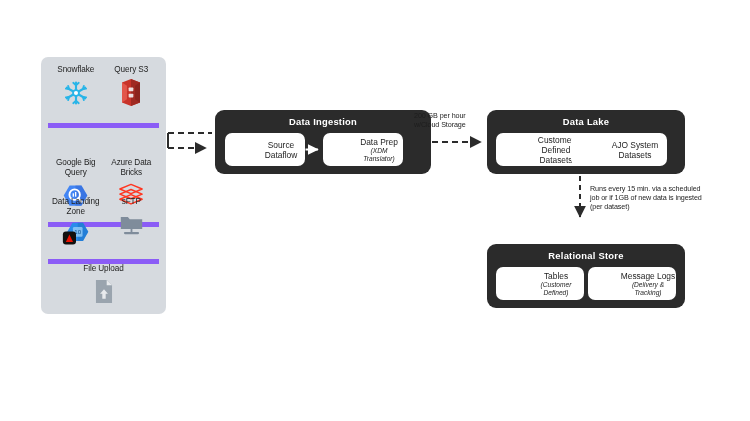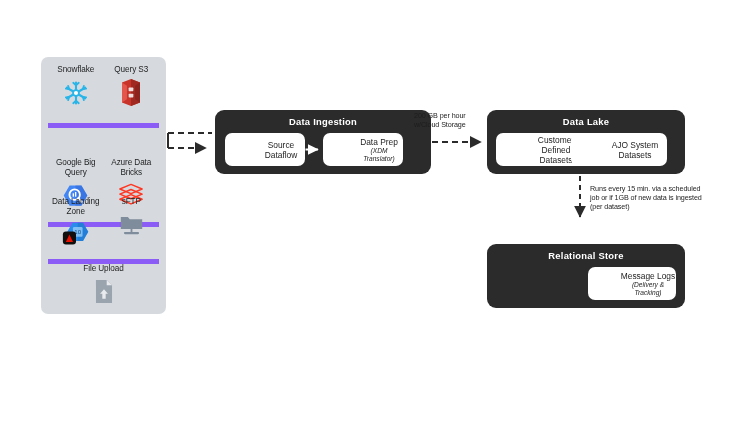--- a/index.html
+++ b/index.html
@@ -259,20 +259,24 @@
     <div class="inner-box" style="left:9px; top:23px; width:88px; height:33px;">
       <div class="inner-title">Customer Defined Datasets</div>
     </div>
     <div class="inner-box" style="left:84px; top:23px; width:96px; height:33px;">
       <div class="inner-title">AJO System Datasets</div>
     </div>
   </div>
 
   <div class="block" style="left:487px; top:222px; width:198px; height:64px;margin-top:22px;">
     <div class="block-title">Relational Store</div>
+    <div class="inner-box" style="left:9px; top:23px; width:88px; height:33px;">
+      <div class="inner-title">Tables</div>
+      <div class="inner-sub">(Customer Defined)</div>
+    </div>
     <div class="inner-box" style="left:101px; top:23px; width:88px; height:33px;">
       <div class="inner-title">Message Logs</div>
       <div class="inner-sub">(Delivery &amp; Tracking)</div>
     </div>
   </div>
 
   <div class="annot" style="left:414px; top:112px; width:90px; text-align:left;">
     <div>200 GB per hour</div>
     <div>w/Cloud Storage</div>
   </div>

